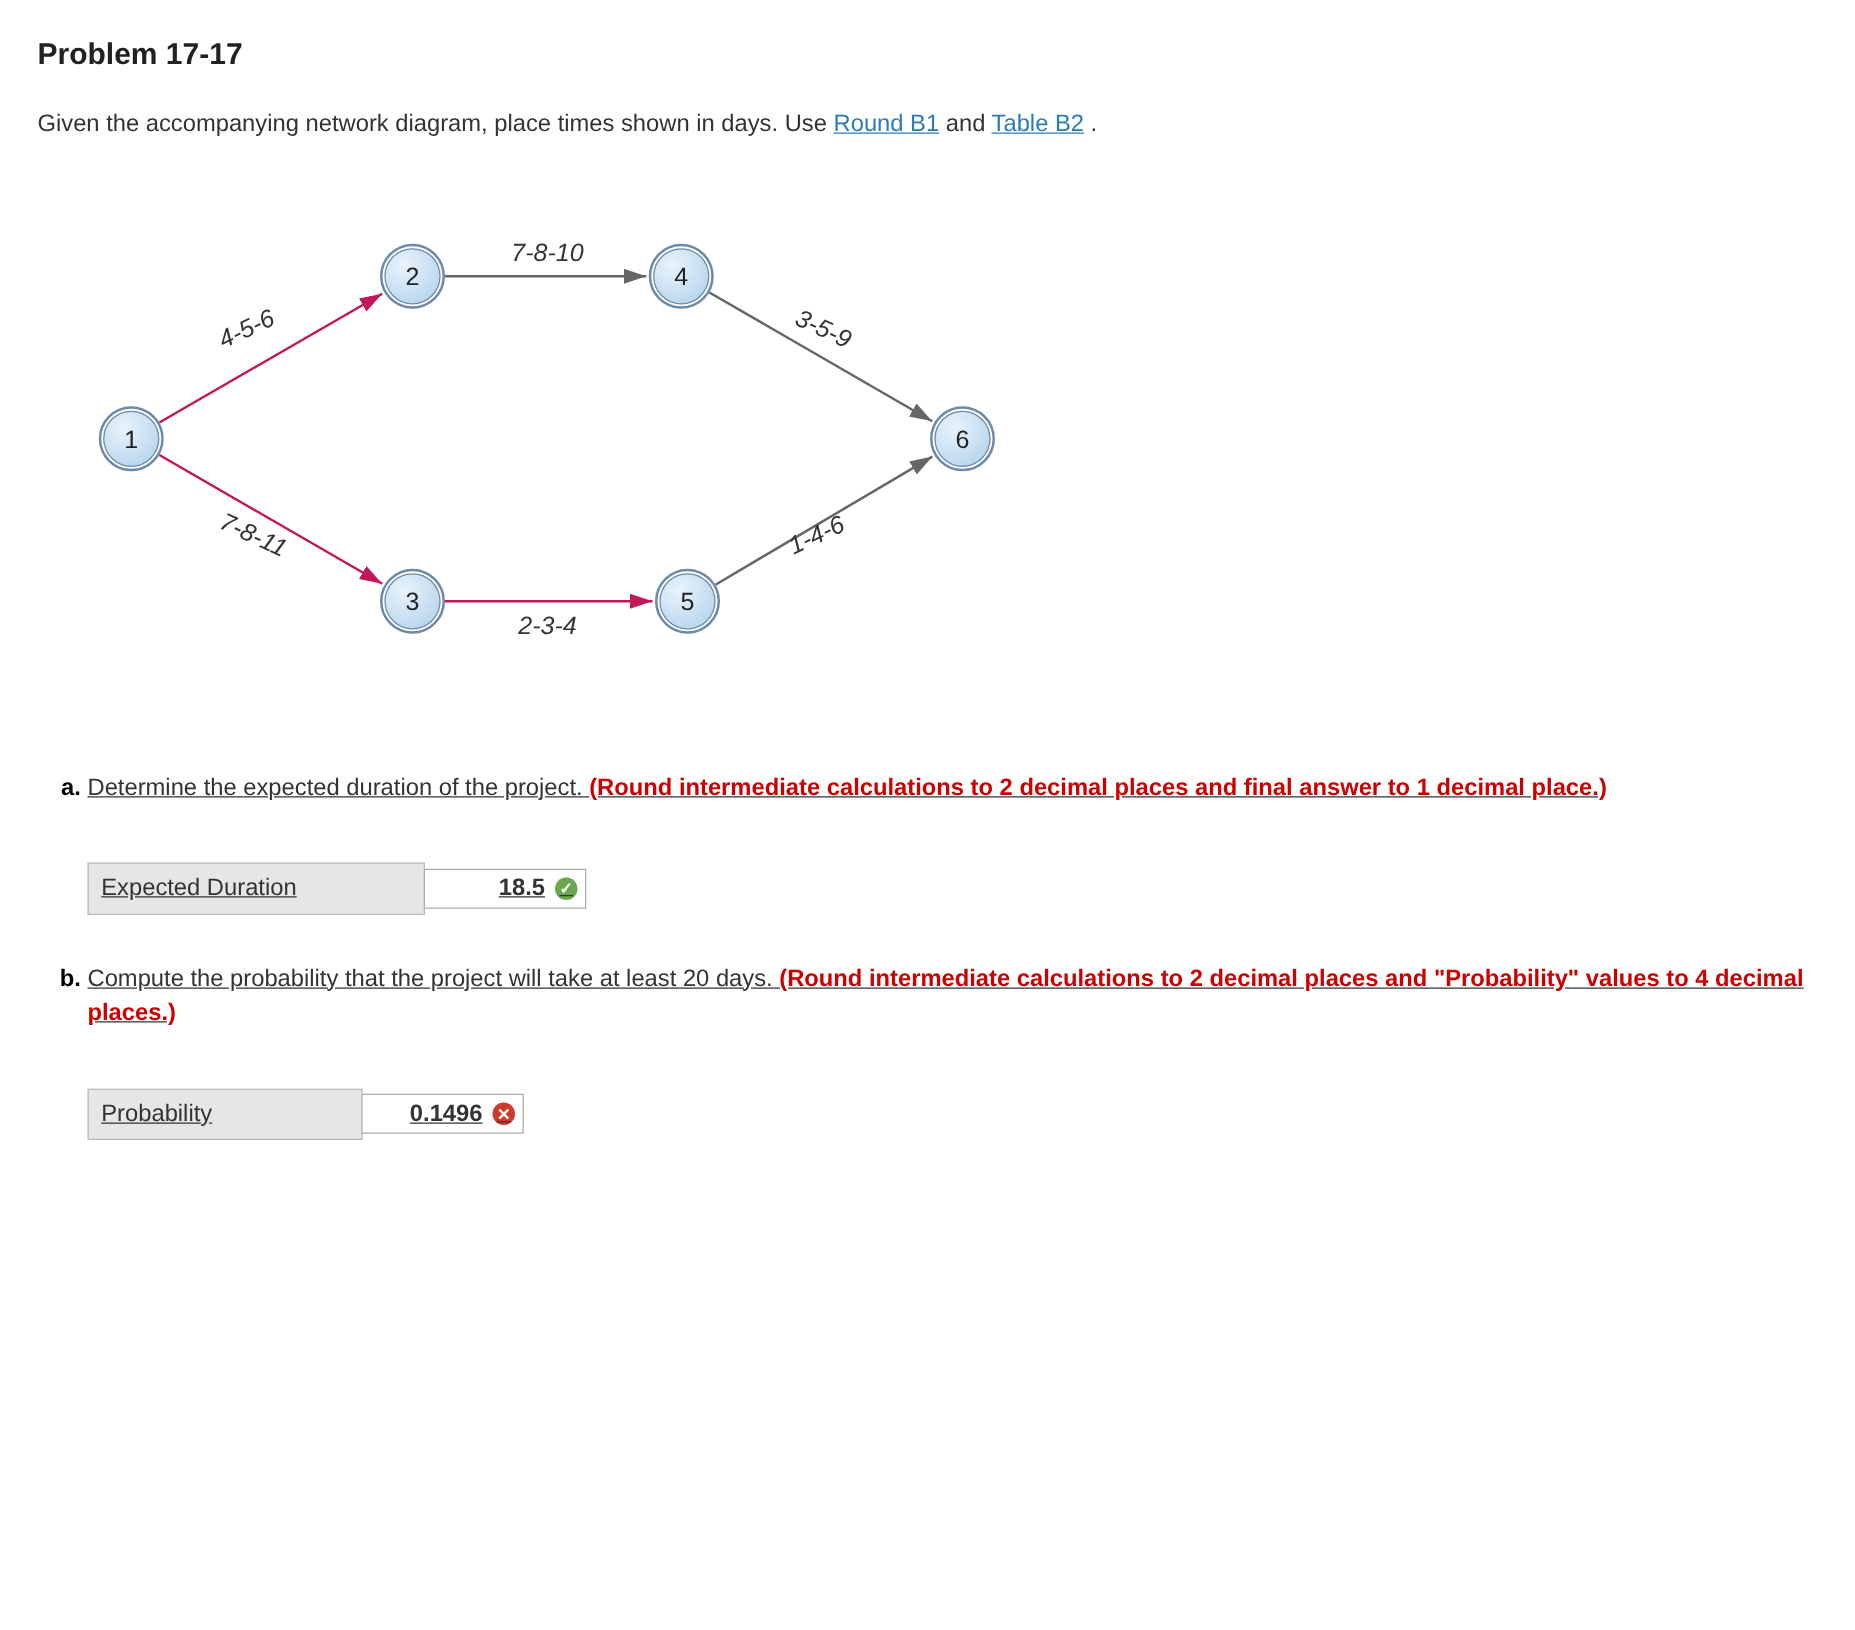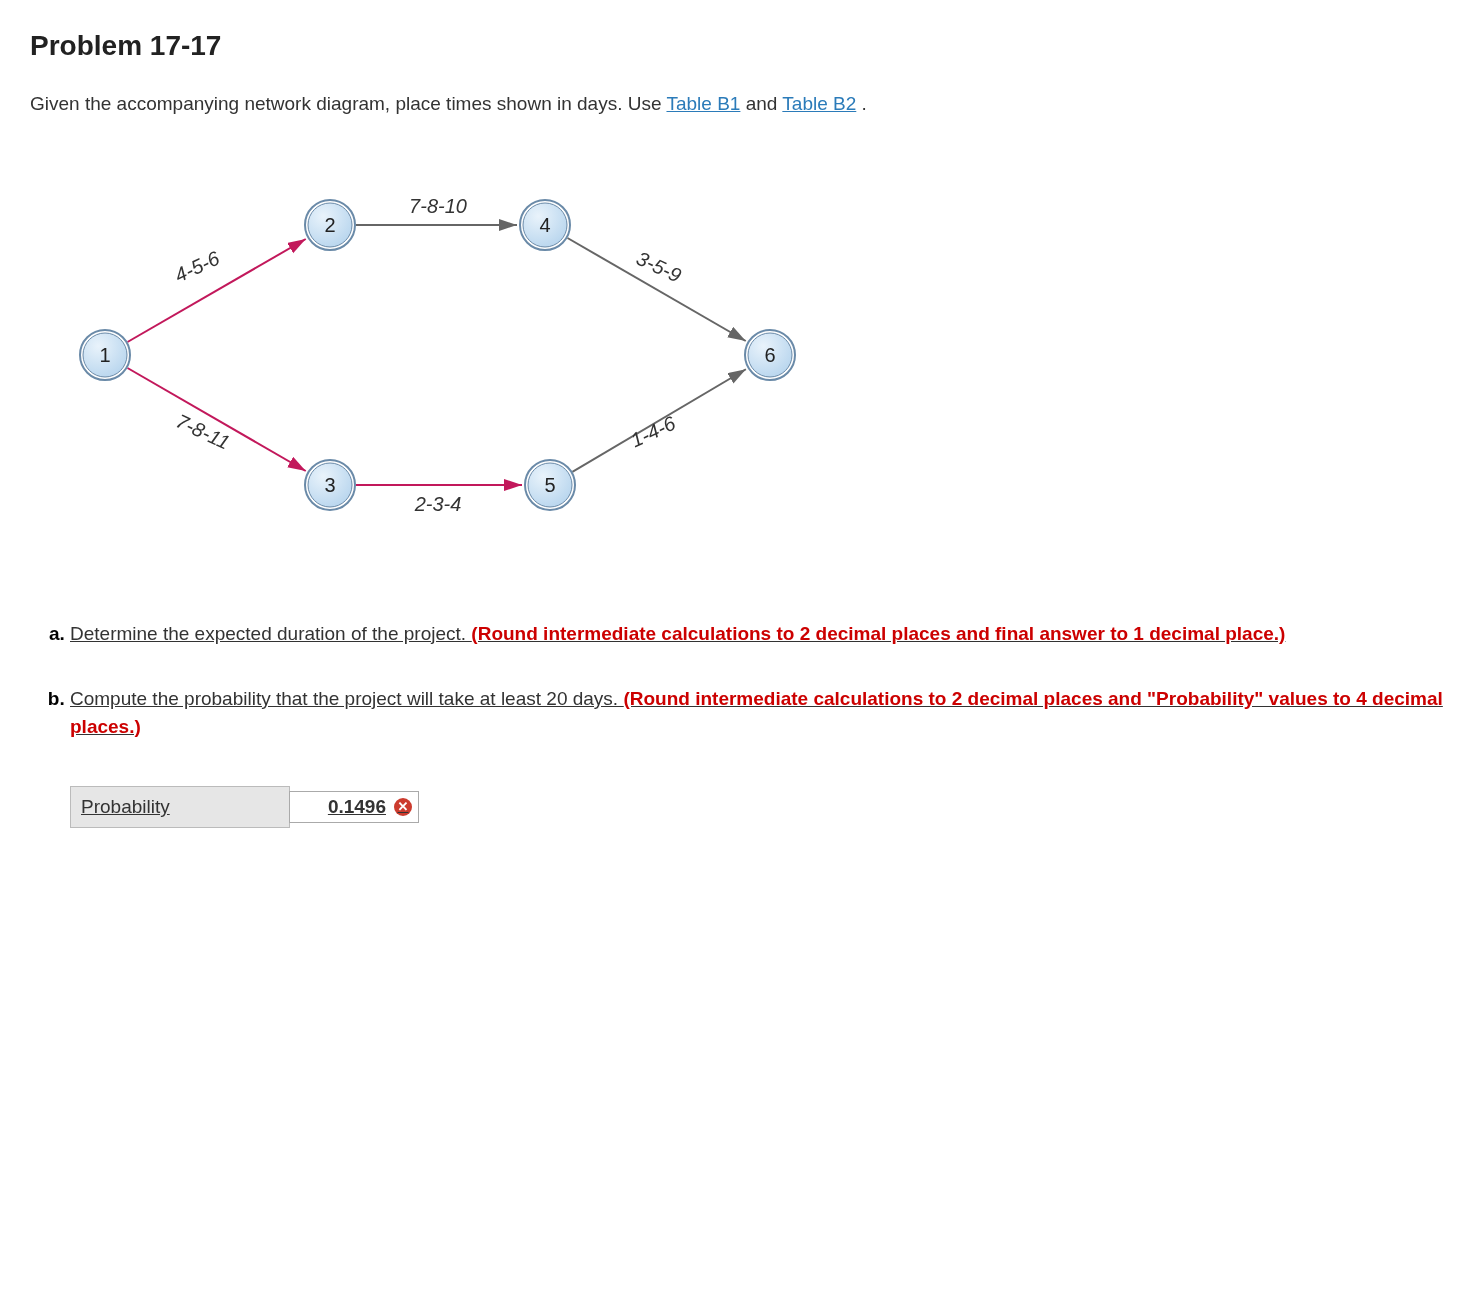--- a/index.html
+++ b/index.html
@@ -6,21 +6,21 @@
     font-family: Arial, Helvetica, sans-serif;
     font-size: 19px;
     color: #333;
     margin: 0;
     padding: 30px;
     width: 1484px;
     box-sizing: border-box;
     background: #fff;
   }
   h2.problem-title {
-    font-size: 28px;
+    font-size: 24px;
     font-weight: bold;
     margin: 0 0 28px 0;
     color: #222;
   }
   p.intro {
     margin: 0 0 36px 0;
     line-height: 1.5;
   }
   a.tbl-link {
     color: #2b7bb9;
@@ -100,21 +100,21 @@
   .mark.ok { background: #6aa84f; }
   .mark.bad { background: #cc3b2e; }
 </style>
 </head>
 <body>
 
 <h2 class="problem-title">Problem 17-17</h2>
 
 <p class="intro">
   <span>Given the accompanying network diagram, place times shown in days. Use </span>
-  <a href="#" class="tbl-link">Table B1</a>
+  <a href="#" class="tbl-link">Round B1</a>
   <span> and </span>
   <a href="#" class="tbl-link">Table B2</a>
   <span>.</span>
 </p>
 
 <div class="diagram-wrap">
   <svg class="network" id="net-svg" width="780" height="400" viewBox="0 0 780 400">
     <defs>
       <marker id="arrow-dark" markerWidth="10" markerHeight="10" refX="9" refY="3" orient="auto" markerUnits="strokeWidth">
         <path d="M0,0 L0,6 L9,3 z" fill="#666"></path>
@@ -175,20 +175,27 @@
         <text x="606" y="118" text-anchor="middle" font-size="20" fill="#333" font-style="italic" transform="rotate(25 606 118)">3-5-9</text>
         <text x="606" y="283" text-anchor="middle" font-size="20" fill="#333" font-style="italic" transform="rotate(-25 606 283)">1-4-6</text>
       </g>
   </svg>
 </div>
 
 <ol class="parts">
   <li>
     <span class="q-text">Determine the expected duration of the project. </span>
     <span class="q-hint">(Round intermediate calculations to 2 decimal places and final answer to 1 decimal place.)</span>
+    <div class="answer-block">
+      <span class="answer-label">Expected Duration</span>
+      <span class="answer-input">
+        <span class="val">18.5</span>
+        <span class="mark ok">✓</span>
+      </span>
+    </div>
   </li>
   <li>
     <span class="q-text">Compute the probability that the project will take at least 20 days. </span>
     <span class="q-hint">(Round intermediate calculations to 2 decimal places and "Probability" values to 4 decimal places.)</span>
     <div class="answer-block">
       <span class="answer-label" style="min-width:220px">Probability</span>
       <span class="answer-input">
         <span class="val">0.1496</span>
         <span class="mark bad">✕</span>
       </span>

